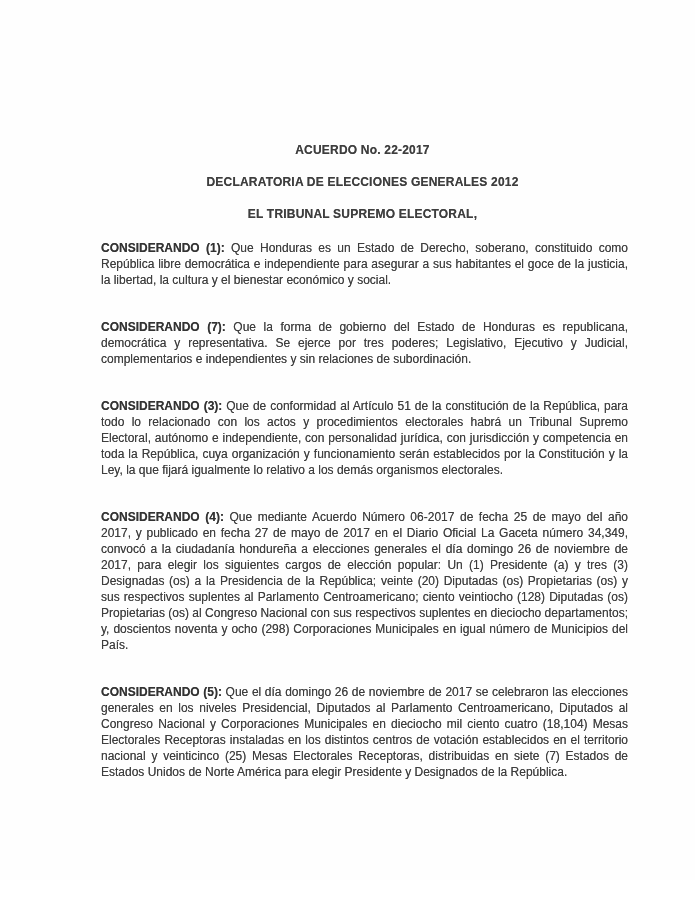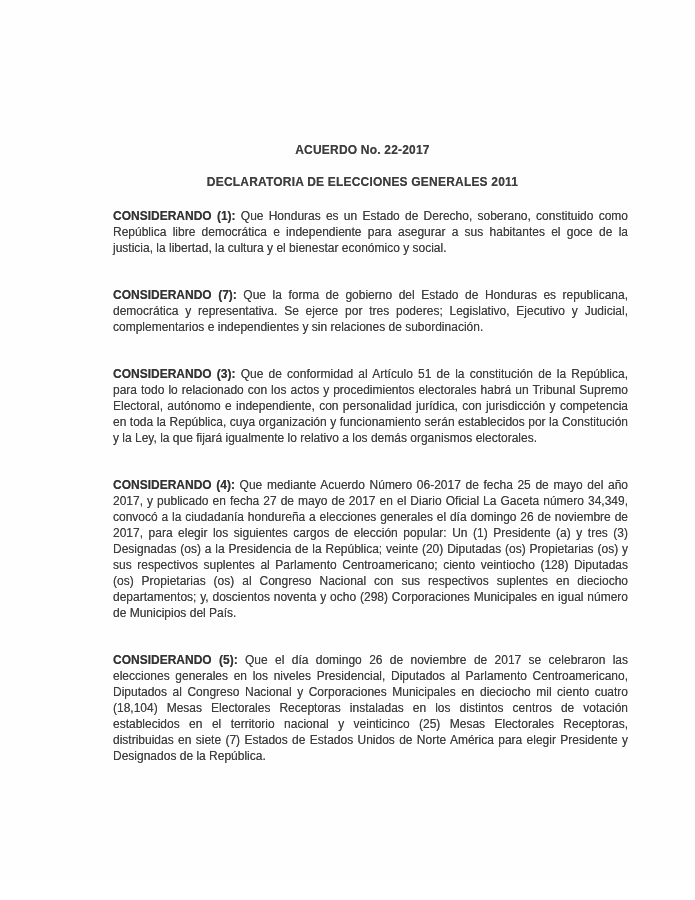--- a/index.html
+++ b/index.html
@@ -30,36 +30,37 @@
     font-size: 12px;
     font-weight: bold;
     line-height: 12px;
     margin: 0 0 20px 0;
     letter-spacing: 0.2px;
   }
   .para {
     font-size: 12px;
     line-height: 16px;
     text-align: justify;
-    margin: 0 0 31px 16px;
+    margin: 0 0 31px 4px;
   }
   .para strong {
     font-weight: bold;
     color: #333333;
   }
 </style>
 </head>
 <body>
 
 <div class="page">
   <div class="content">
 
     <div class="doc-header">
       <div class="hline">ACUERDO No. 22-2017</div>
-      <div class="hline">DECLARATORIA DE ELECCIONES GENERALES 2011</div>
+      <div class="hline">DECLARATORIA DE ELECCIONES GENERALES 2012</div>
+      <div class="hline">EL TRIBUNAL SUPREMO ELECTORAL,</div>
     </div>
 
     <p class="para"><strong>CONSIDERANDO (1):</strong> <span>Que Honduras es un Estado de Derecho, soberano, constituido como República libre democrática e independiente para asegurar a sus habitantes el goce de la justicia, la libertad, la cultura y el bienestar económico y social.</span></p>
 
     <p class="para"><strong>CONSIDERANDO (7):</strong> <span>Que la forma de gobierno del Estado de Honduras es republicana, democrática y representativa. Se ejerce por tres poderes; Legislativo, Ejecutivo y Judicial, complementarios e independientes y sin relaciones de subordinación.</span></p>
 
     <p class="para"><strong>CONSIDERANDO (3):</strong> <span>Que de conformidad al Artículo 51 de la constitución de la República, para todo lo relacionado con los actos y procedimientos electorales habrá un Tribunal Supremo Electoral, autónomo e independiente, con personalidad jurídica, con jurisdicción y competencia en toda la República, cuya organización y funcionamiento serán establecidos por la Constitución y la Ley, la que fijará igualmente lo relativo a los demás organismos electorales.</span></p>
 
     <p class="para"><strong>CONSIDERANDO (4):</strong> <span>Que mediante Acuerdo Número  06-2017 de fecha  25 de mayo del año 2017, y publicado en fecha 27 de mayo de 2017 en el Diario Oficial La Gaceta número 34,349, convocó a la ciudadanía hondureña a elecciones generales el día domingo 26 de noviembre de 2017, para elegir los siguientes cargos de elección popular: Un (1) Presidente (a) y tres (3) Designadas (os) a la Presidencia de la República; veinte (20) Diputadas (os) Propietarias (os) y sus respectivos suplentes al Parlamento Centroamericano; ciento veintiocho (128) Diputadas (os) Propietarias (os) al Congreso Nacional con sus respectivos suplentes en dieciocho departamentos; y, doscientos noventa y ocho (298) Corporaciones Municipales en igual número de Municipios del País.</span></p>
 

